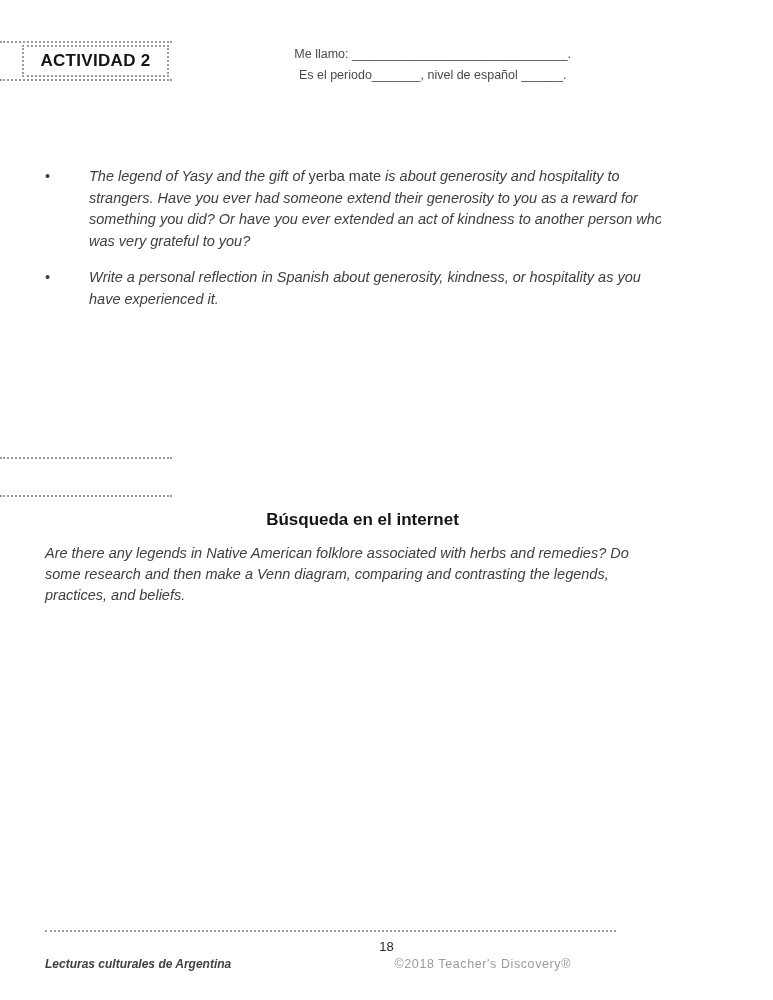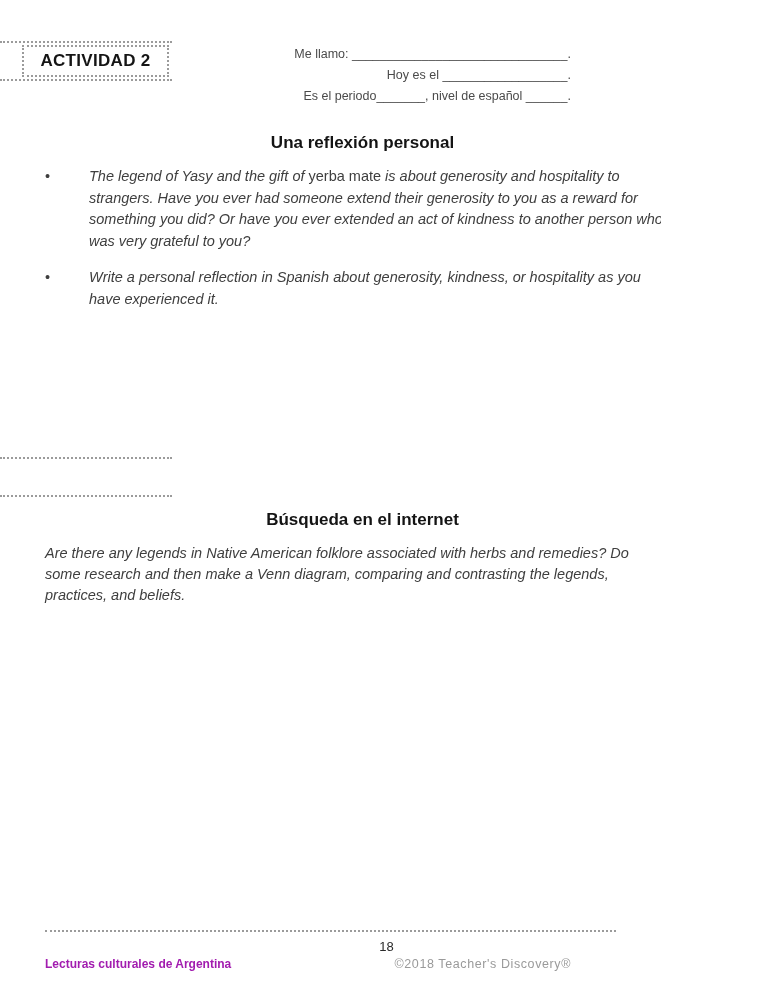--- a/index.html
+++ b/index.html
@@ -47,21 +47,21 @@
     font-weight: bold;
     letter-spacing: 0.3px;
     color: #151515;
   }
 
   
   .name-block {
     position: absolute;
     top: 44px;
     right: 90px;
-    text-align: right;
+    text-align: center;
     font-size: 12.5px;
     line-height: 21px;
     color: #4a4a4a;
   }
 
   
   .section-title {
     position: absolute;
     left: 45px;
     width: 635px;
@@ -122,21 +122,22 @@
     text-align: center;
     font-size: 13px;
     color: #2a2a2a;
   }
   .footer-left {
     position: absolute;
     top: 957px;
     left: 45px;
     font-size: 12px;
     font-weight: bold;
-    color: #a21caf;
+    font-style: italic;
+    color: #404040;
   }
   .footer-right {
     position: absolute;
     top: 957px;
     right: 90px;
     font-size: 12.5px;
     letter-spacing: 0.6px;
     color: #9a9a9a;
     text-align: right;
   }
@@ -147,25 +148,23 @@
 <div class="page">
 
   <div class="activity-marker" style="top:41px">
     <div class="act-line top"></div>
     <div class="act-box">ACTIVIDAD 2</div>
     <div class="act-line bottom"></div>
   </div>
 
   <div class="name-block">
     <div>Me llamo: _______________________________.</div>
-    <div>Hoy es el __________________.</div>
     <div>Es el periodo_______, nivel de español ______.</div>
   </div>
 
-  <div class="section-title title-reflexion">Una reflexión personal</div>
 
   <div class="bullet-list">
     <div class="bullet">
       <span class="dot">•</span>
       <span class="text"><span>The legend of Yasy and the gift of </span><span class="roman">yerba mate</span><span> is about generosity and hospitality to strangers. Have you ever had someone extend their generosity to you as a reward for something you did? Or have you ever extended an act of kindness to another person who was very grateful to you?</span></span>
     </div>
     <div class="bullet">
       <span class="dot">•</span>
       <span class="text">Write a personal reflection in Spanish about generosity, kindness, or hospitality as you have experienced it.</span>
     </div>

